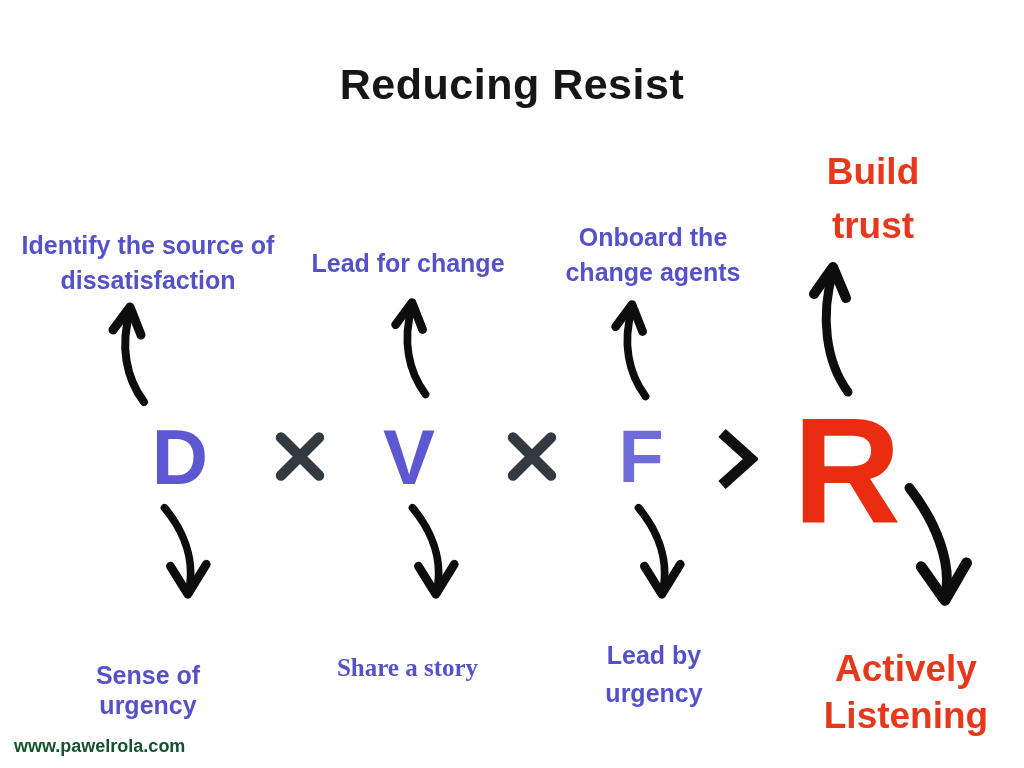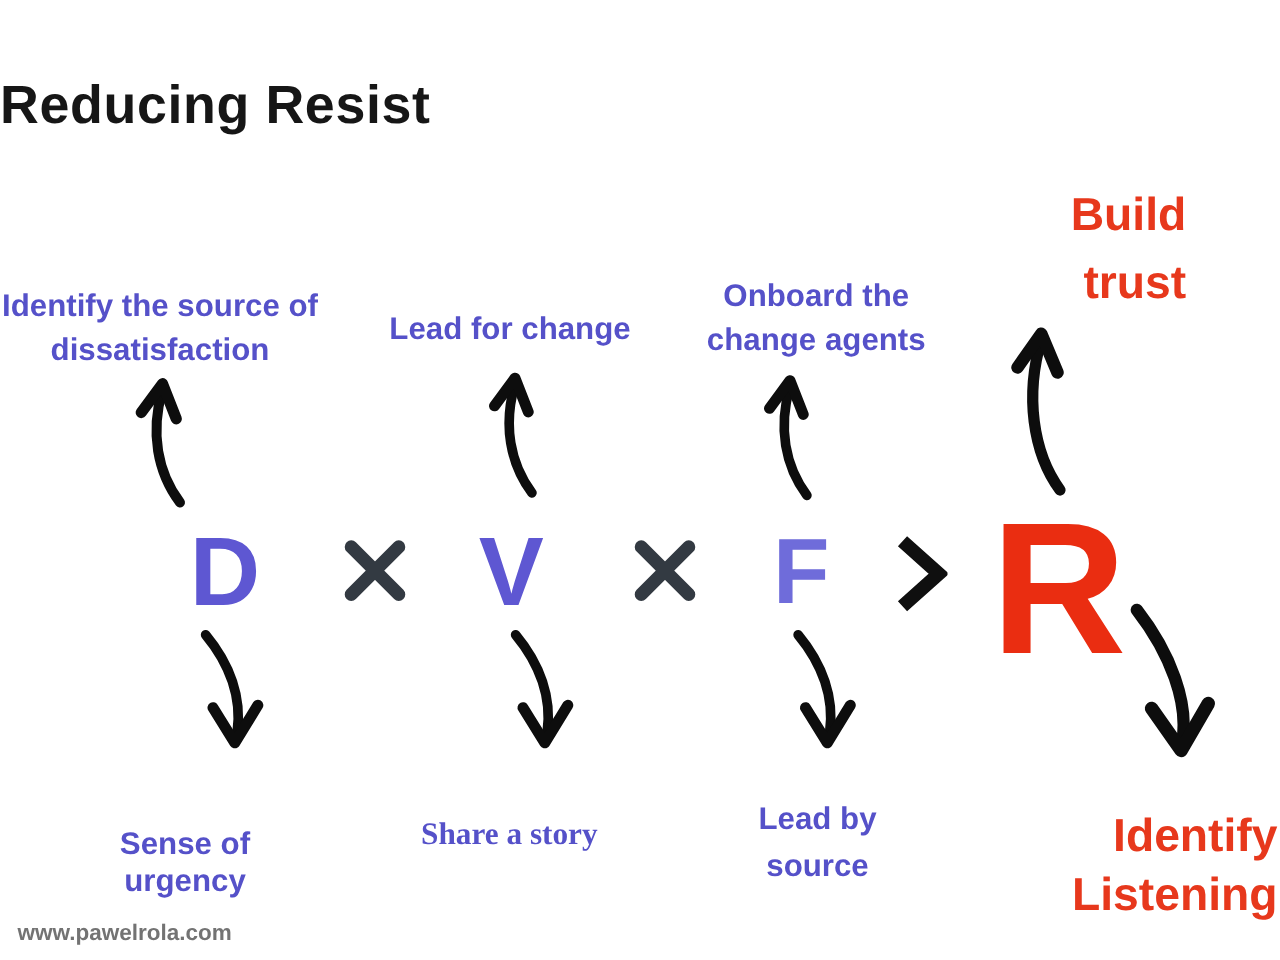--- a/index.html
+++ b/index.html
@@ -3,48 +3,48 @@
 <meta charset="utf-8">
 <style>
   html,body{margin:0;padding:0;}
   body{
     width:1024px;height:768px;position:relative;overflow:hidden;
     background:#ffffff;
     font-family:"Liberation Sans","DejaVu Sans",sans-serif;
   }
   .abs{position:absolute;}
   .title{
-    left:0;top:60px;width:1024px;
+    left:0;top:60px;width:1024px;text-align:center;
     font-size:43px;font-weight:800;color:#161616;letter-spacing:.5px;
   }
   .label{
     font-weight:700;color:#5551C9;text-align:center;
     font-size:25px;line-height:35px;
   }
   .label-red{
-    font-weight:700;color:#E7381C;text-align:right;
+    font-weight:700;color:#E7381C;text-align:center;
     font-size:37px;
   }
   .letter{
     font-weight:800;text-align:center;line-height:1;
   }
   .letter-d,.letter-v{color:#5E57D2;font-size:78px;}
   .letter-f{color:#6F6CDA;font-size:74px;}
   .letter-r{color:#EA2D11;font-size:150px;}
   .arrow-svg{display:block;}
   .watermark{
-    left:14px;top:736px;font-size:18px;font-weight:700;color:#737373;
+    left:14px;top:736px;font-size:18px;font-weight:700;color:#14532d;
   }
 </style>
 </head>
 <body>
 
 <div class="abs title">Reducing Resist</div>
 
-<div class="abs label" style="left:0;top:228px;width:256px;">Identify the source of dissatisfaction</div>
+<div class="abs label" style="left:20px;top:228px;width:256px;">Identify the source of dissatisfaction</div>
 <div class="abs label" style="left:290px;top:246px;width:236px;">Lead for change</div>
 <div class="abs label" style="left:552px;top:220px;width:202px;">Onboard the change agents</div>
 
 <div class="abs label-red" style="left:797px;top:145px;width:152px;line-height:54px;">Build trust</div>
 
 <svg class="abs arrow-svg" style="left:100px;top:294px;" width="60" height="115" viewBox="0 0 60 115">
   <path d="M 44,108 C 26,84 20,52 30,18" fill="none" stroke="#0d0d0d" stroke-width="8" stroke-linecap="round"></path>
   <path d="M 13,36 L 30,13 L 41,41" fill="none" stroke="#0d0d0d" stroke-width="9" stroke-linecap="round" stroke-linejoin="round"></path>
 </svg>
 <svg class="abs arrow-svg" style="left:383px;top:288px;" width="58" height="115" viewBox="0 0 60 115">
@@ -86,16 +86,16 @@
   <path d="M 14,6 C 34,30 44,58 40,86" fill="none" stroke="#0d0d0d" stroke-width="8" stroke-linecap="round"></path>
   <path d="M 20,66 L 38,95 L 57,64" fill="none" stroke="#0d0d0d" stroke-width="9" stroke-linecap="round" stroke-linejoin="round"></path>
 </svg>
 <svg class="abs arrow-svg" style="left:893px;top:482px;" width="95" height="138" viewBox="0 0 95 140">
   <path d="M 16,6 C 44,42 58,82 53,112" fill="none" stroke="#0d0d0d" stroke-width="10" stroke-linecap="round"></path>
   <path d="M 28,86 L 52,120 L 74,82" fill="none" stroke="#0d0d0d" stroke-width="11" stroke-linecap="round" stroke-linejoin="round"></path>
 </svg>
 
 <div class="abs label" style="left:58px;top:660px;width:180px;line-height:30px;">Sense of urgency</div>
 <div class="abs label" style="left:305px;top:650px;width:205px;font-family:Liberation Serif, serif;">Share a story</div>
-<div class="abs label" style="left:568px;top:636px;width:172px;line-height:38px;">Lead by source</div>
-<div class="abs label-red" style="left:790px;top:645px;width:232px;line-height:47px;">Identify Listening</div>
+<div class="abs label" style="left:568px;top:636px;width:172px;line-height:38px;">Lead by urgency</div>
+<div class="abs label-red" style="left:790px;top:645px;width:232px;line-height:47px;">Actively Listening</div>
 
 <div class="abs watermark">www.pawelrola.com</div>
 
 </body></html>

